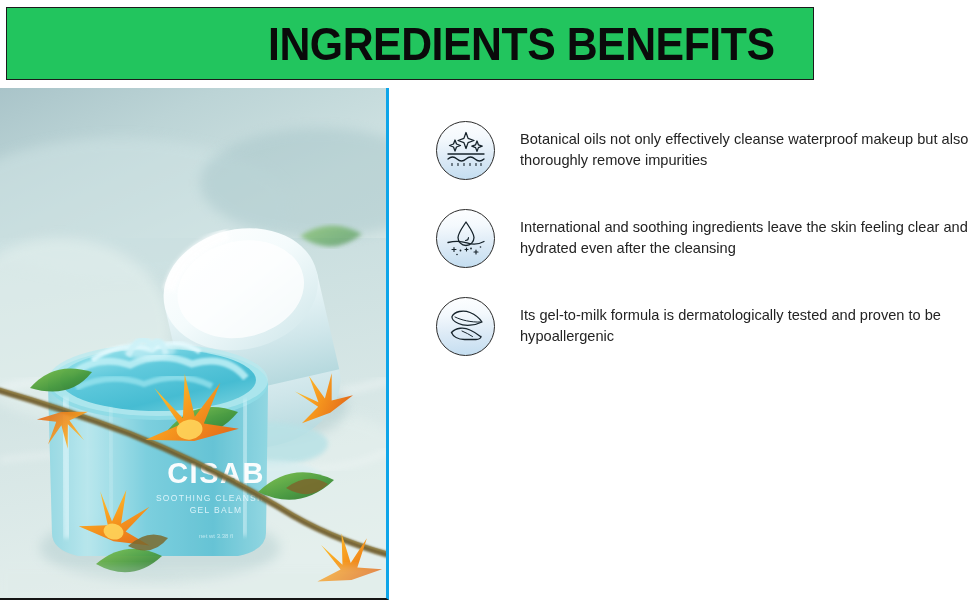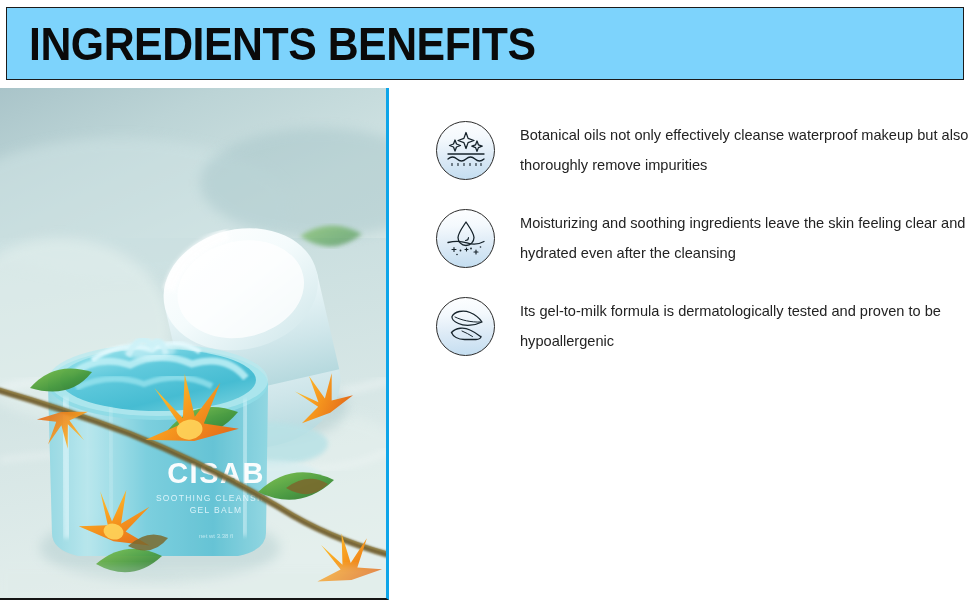--- a/index.html
+++ b/index.html
@@ -12,25 +12,26 @@
   .page {
     position: relative;
     width: 970px; height: 600px;
     background: #ffffff;
   }
 
   
   .banner {
     position: absolute;
     left: 6px; top: 7px;
-    width: 958px; height: 73px;
-    background: #7dd3fc;
+    width: 808px; height: 73px;
+    background: #22c55e;
     border: 1.5px solid #1b1b1b;
     display: flex;
     align-items: center;
+    justify-content: flex-end;
   }
   .banner-title {
     font-family: "Liberation Sans", sans-serif;
     font-weight: 700;
     font-size: 46px;
     line-height: 1;
     letter-spacing: -0.5px;
     color: #0a0a0a;
     transform: scaleX(0.93);
     transform-origin: left center;
@@ -91,21 +92,21 @@
     font-weight: 400;
     font-size: 14px;
     letter-spacing: 0.2px;
     color: #111;
     transform: scaleX(0.95);
   }
   .benefit-text {
     margin-left: 25px;
     font-family: "Liberation Sans", sans-serif;
     font-size: 14.6px;
-    line-height: 30px;
+    line-height: 21px;
     color: #232323;
     max-width: 455px;
   }
 </style>
 </head>
 <body>
 
 <div class="page">
 
   <div class="banner">
@@ -296,21 +297,21 @@
                 <path d="M31 33 v4 M29 35 h4"></path>
                 <path d="M21.5 31 v3 M20 32.5 h3"></path>
                 <circle cx="15.5" cy="33.5" r="0.9" fill="#16232b" stroke="none"></circle>
                 <circle cx="26" cy="31.5" r="0.9" fill="#16232b" stroke="none"></circle>
                 <circle cx="35.5" cy="30" r="0.8" fill="#16232b" stroke="none"></circle>
                 <circle cx="12" cy="37.5" r="0.8" fill="#16232b" stroke="none"></circle>
               </g>
             </svg>
           </div>
         </div>
-        <div class="benefit-text">Moisturizing and soothing ingredients leave the skin feeling clear and hydrated even after the cleansing</div>
+        <div class="benefit-text">International and soothing ingredients leave the skin feeling clear and hydrated even after the cleansing</div>
       </div>
 
       <div class="benefit-row">
         <div class="icon-wrap">
           <div class="icon-circle">
             <svg width="42" height="42" viewBox="0 0 42 42" fill="none" stroke="#16232b" stroke-width="1.3" stroke-linecap="round" stroke-linejoin="round">
               <path d="M7 11.5 C9.5 6.5 18 4.5 25 7.5 C31 10 35 14 37 17 C30 20.5 20 21.5 13.5 18.5 C9 16.5 6.5 14 7 11.5 Z" fill="none"></path>
               <path d="M10 12 C16 15 26 17.5 35.5 17" stroke-width="1" fill="none"></path>
               <path d="M6.5 27.5 C11 22.5 19 22 25 25 C29.5 27 33 29.5 35.5 31.5" fill="none"></path>
               <path d="M6.5 27.5 C8 31.5 13 34.5 19.5 34.5 L31 34.5 C34 34.5 36 33 36 31.5" fill="none"></path>

